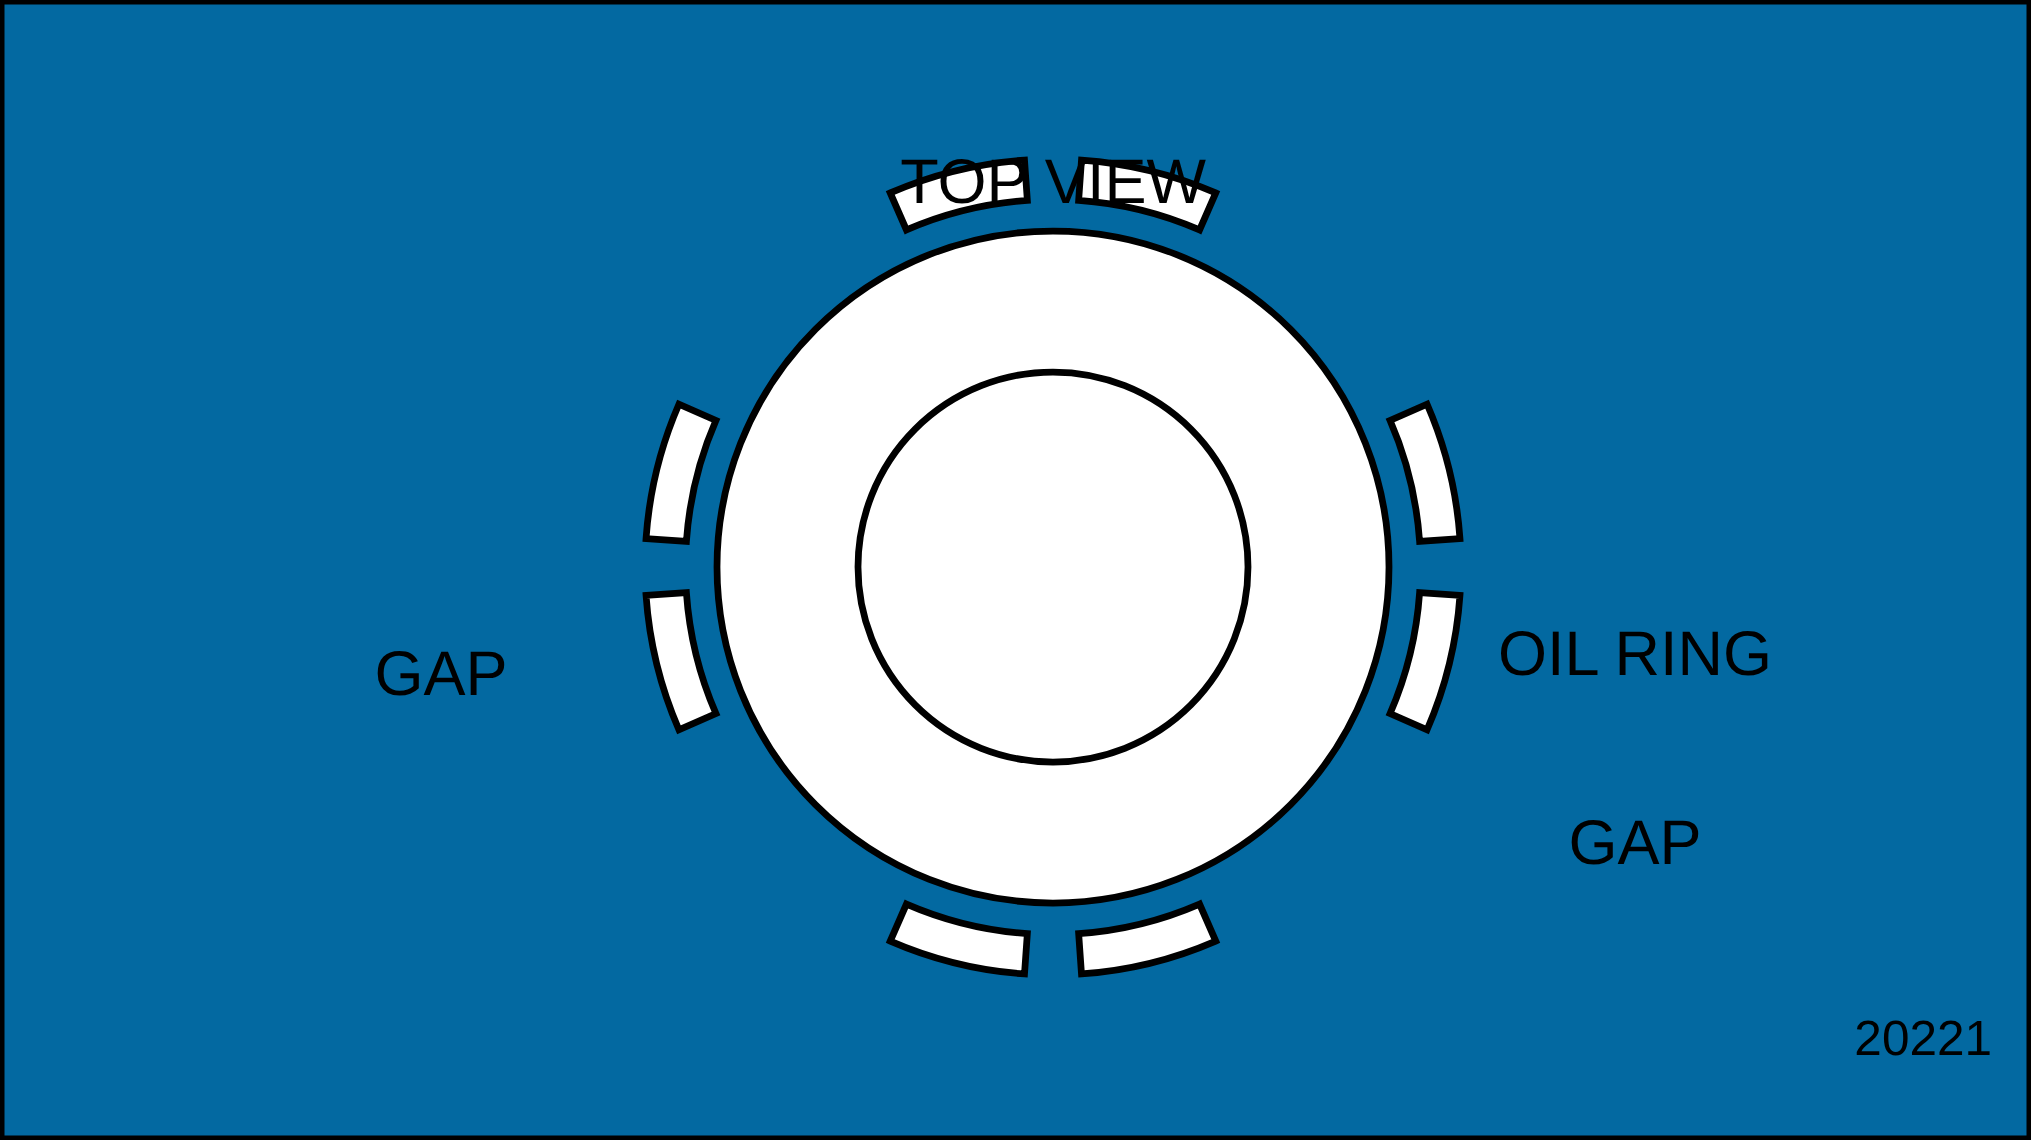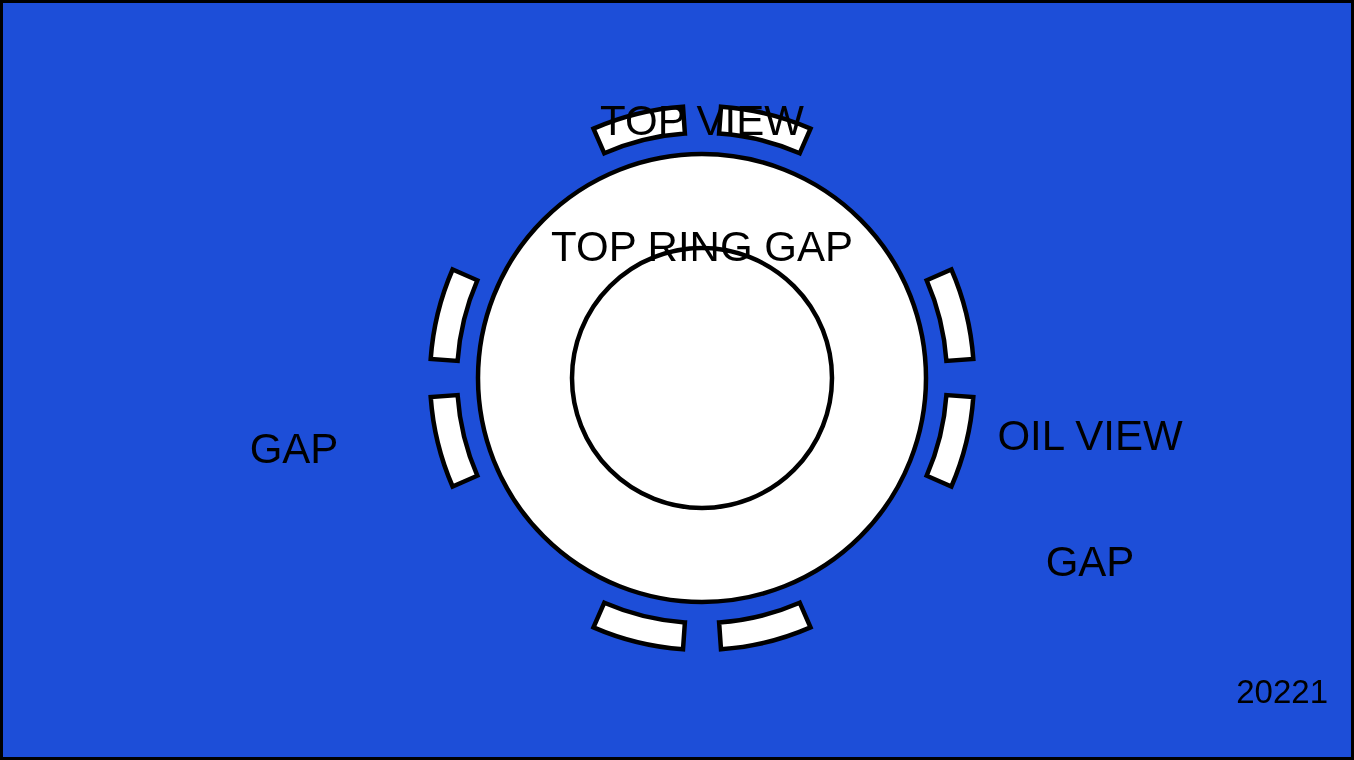--- a/index.html
+++ b/index.html
@@ -6,21 +6,21 @@
     margin: 0;
     padding: 0;
     background: #ffffff;
   }
   #canvas {
     position: relative;
     width: 1354px;
     height: 760px;
     box-sizing: border-box;
     border: 3px solid #000000;
-    background: #1d4ed8;
+    background: #0369a1;
     overflow: hidden;
     font-family: "Liberation Sans", sans-serif;
     color: #000000;
   }
   #diagram-svg {
     position: absolute;
     left: 0;
     top: 0;
     width: 1348px;
     height: 754px;
@@ -69,29 +69,28 @@
 
     <path class="shape" d="M 449.6 266.5 A 272 272 0 0 0 427.7 356.0 L 454.6 357.9 A 245 245 0 0 1 474.3 277.3 Z"></path>
     <path class="shape" d="M 427.7 394.0 A 272 272 0 0 0 449.6 483.5 L 474.3 472.7 A 245 245 0 0 1 454.6 392.1 Z"></path>
 
     <path class="shape" d="M 590.5 624.4 A 272 272 0 0 0 680.0 646.3 L 681.9 619.4 A 245 245 0 0 1 601.3 599.7 Z"></path>
     <path class="shape" d="M 718.0 646.3 A 272 272 0 0 0 807.5 624.4 L 796.7 599.7 A 245 245 0 0 1 716.1 619.4 Z"></path>
   </svg>
 
   <div class="label" style="left:699px; top:13px;">
     <span class="label-line">TOP VIEW</span>
-    <span class="label-line">TOP RING GAP</span>
   </div>
 
   <div class="label" style="left:291px; top:341px;">
     <span class="label-line">GAP</span>
   </div>
 
   <div class="label" style="left:1087px; top:328px;">
-    <span class="label-line">OIL VIEW</span>
+    <span class="label-line">OIL RING</span>
     <span class="label-line">GAP</span>
   </div>
 
   <div class="label" style="left:721px; top:666px;">
     <span class="label-line">SECOND RING GAP</span>
   </div>
 
   <div id="figure-number">20221</div>
 
 </div>

